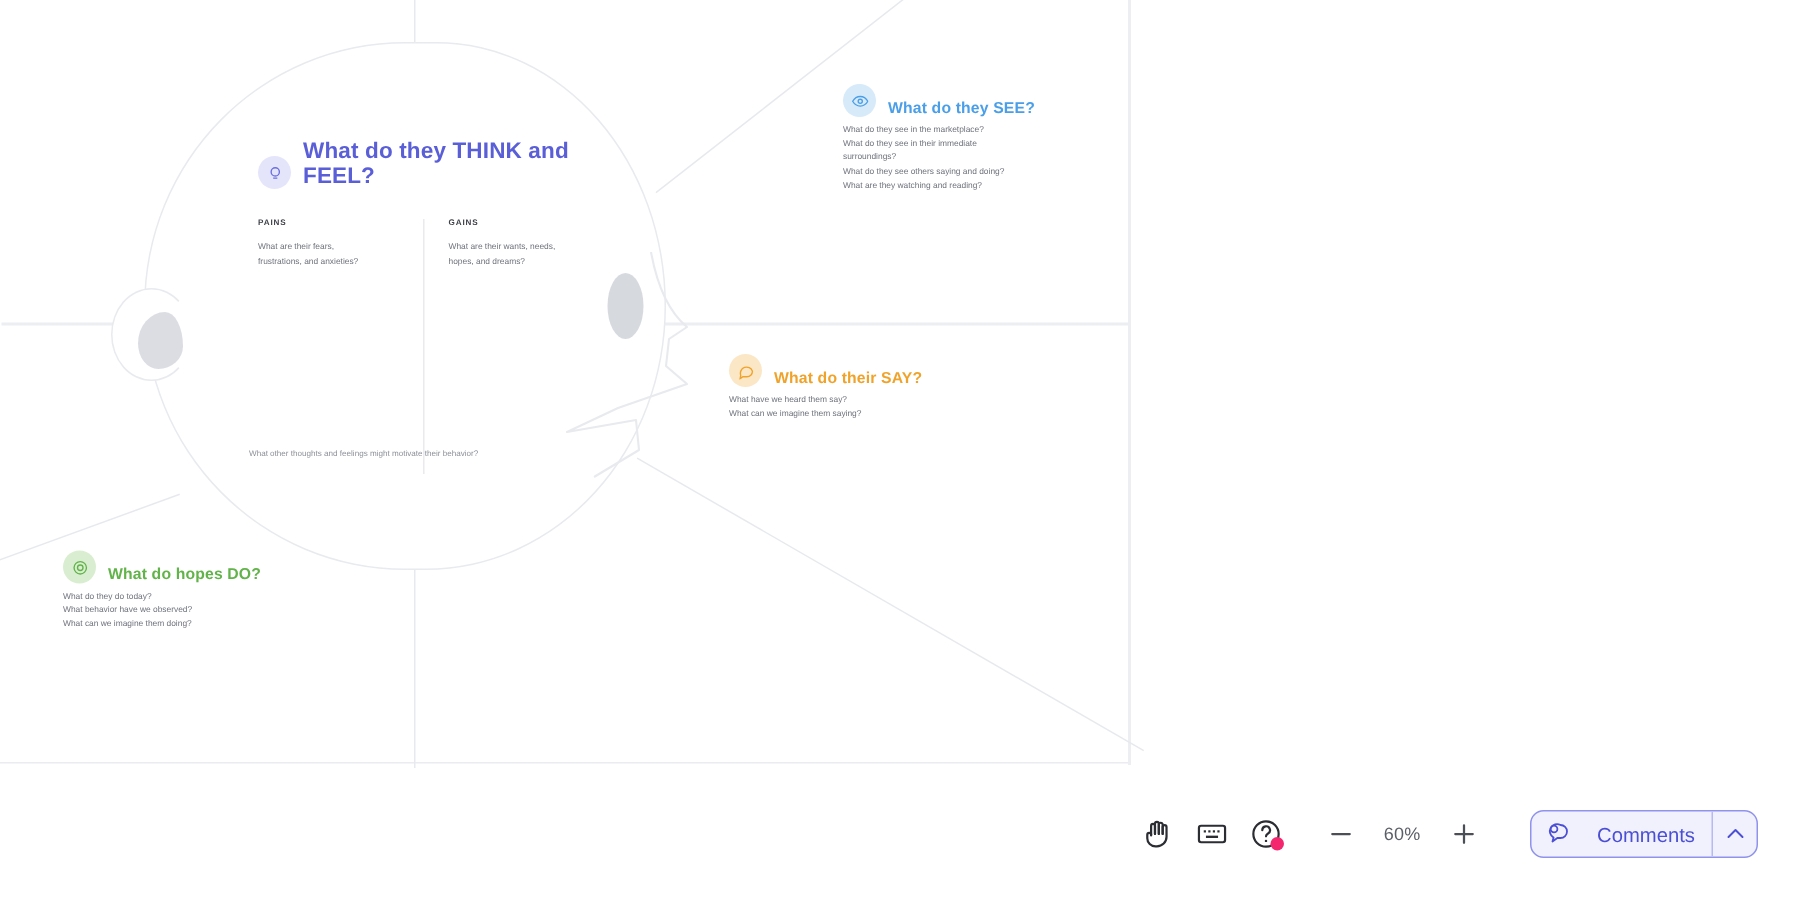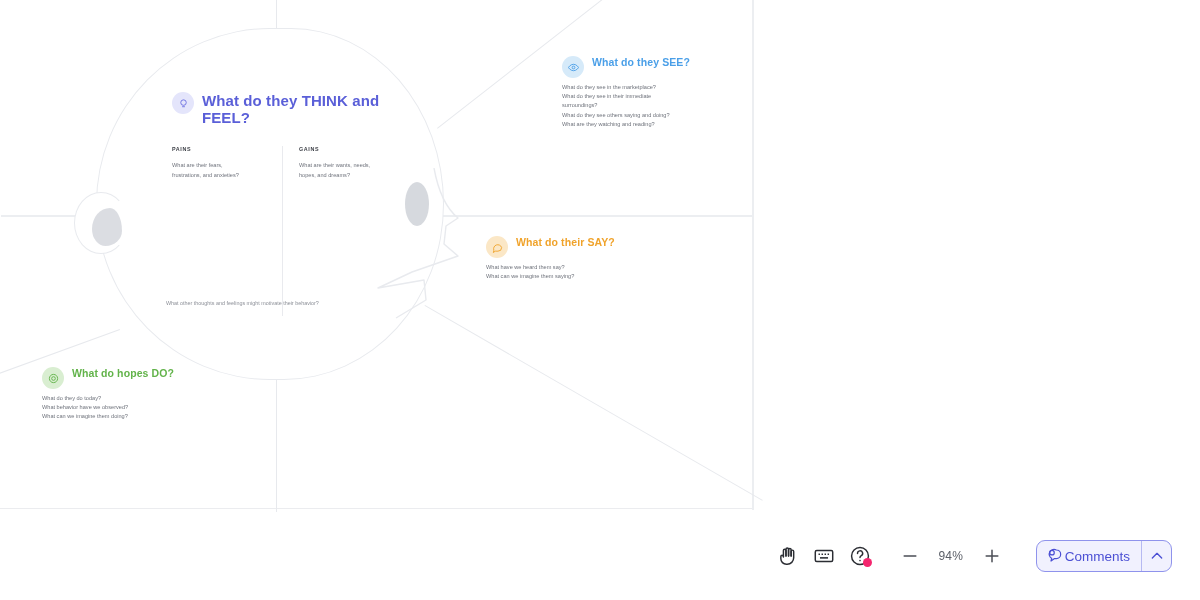--- a/index.html
+++ b/index.html
@@ -49,21 +49,21 @@
     position: absolute; left: 405px; top: 182px; width: 24px; height: 44px;
     background: #cfd2d8; border-radius: 50%; opacity: .85;
   }
   
   #profile {
     position: absolute; left: 372px; top: 168px; width: 110px; height: 160px;
   }
 
   
   .block { position: absolute; }
-  .blk-head { display: flex; align-items: flex-start; gap: 8px; }
+  .blk-head { display: flex; align-items: flex-end; gap: 8px; }
   .badge {
     width: 22px; height: 22px; border-radius: 50%;
     display: flex; align-items: center; justify-content: center;
     flex: 0 0 auto;
   }
   .badge svg { width: 11px; height: 11px; display: block; }
   .blk-title { font-size: 10.5px; font-weight: 700; letter-spacing: .1px; }
   .blk-body { font-size: 5.6px; line-height: 1.65; color: #6f737c; margin-top: 5px; }
   .blk-body div { white-space: nowrap; }
 
@@ -122,21 +122,21 @@
   #zoom-level {
     font-size: 12px; color: #5b5f68; width: 42px; text-align: center;
     letter-spacing: .2px;
   }
   #comments {
     margin-left: 26px; height: 32px; display: flex; align-items: stretch;
     border: 1px solid #8f93ec; border-radius: 9px; background: #f1f1fe;
     overflow: hidden; cursor: pointer;
   }
   #comments-main {
-    display: flex; align-items: center; gap: 2px; padding: 0 11px 0 10px;
+    display: flex; align-items: center; gap: 18px; padding: 0 11px 0 10px;
     color: #4b4fd4; font-size: 13.5px; cursor: pointer;
   }
   #comments-caret {
     width: 30px; display: flex; align-items: center; justify-content: center;
     border-left: 1px solid #b6b9f2; cursor: pointer;
   }
 </style>
 </head>
 <body>
 
@@ -277,21 +277,21 @@
       </svg>
       <span id="help-dot"></span>
     </button>
 
     <div id="zoom-group">
       <button class="tb-btn" title="Zoom out">
         <svg width="20" height="20" viewBox="0 0 24 24" stroke="#4b4e56" stroke-width="1.8" stroke-linecap="round">
           <path d="M5 12h14"></path>
         </svg>
       </button>
-      <span id="zoom-level">94%</span>
+      <span id="zoom-level">60%</span>
       <button class="tb-btn" title="Zoom in">
         <svg width="20" height="20" viewBox="0 0 24 24" stroke="#4b4e56" stroke-width="1.8" stroke-linecap="round">
           <path d="M12 5v14M5 12h14"></path>
         </svg>
       </button>
     </div>
 
     <div id="comments">
       <div id="comments-main">
         <span>

